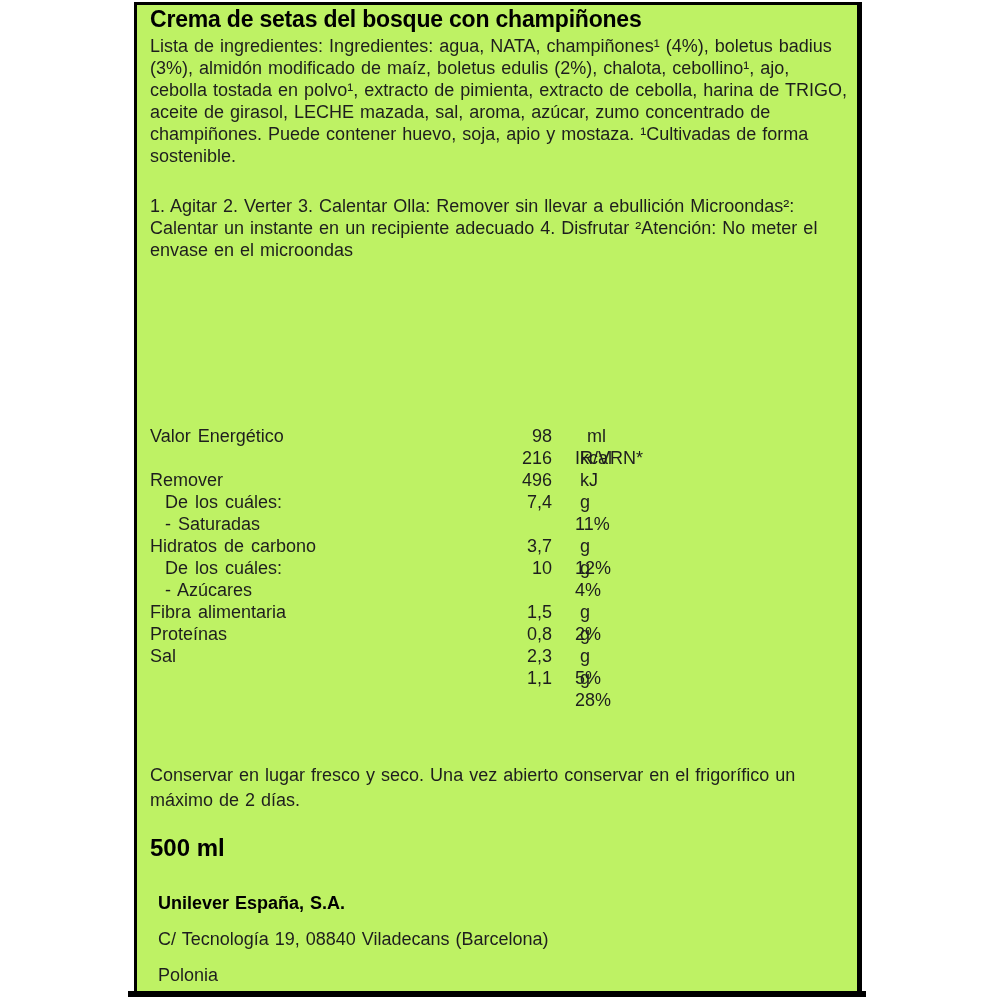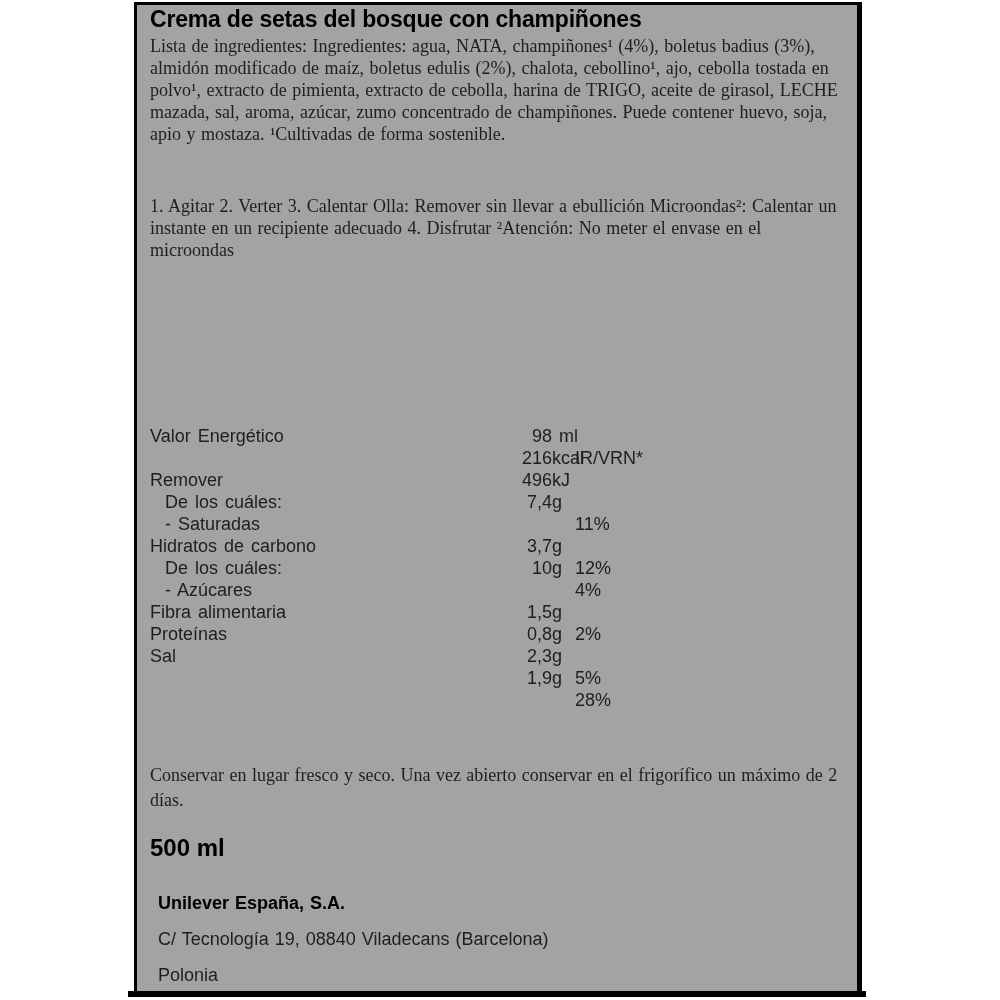--- a/index.html
+++ b/index.html
@@ -14,21 +14,21 @@
     font-family: "Liberation Sans", sans-serif;
     color: #1e1e1e;
     -webkit-font-smoothing: antialiased;
   }
   .label-frame {
     position: absolute;
     left: 134px;
     top: 2px;
     width: 720px;
     height: 986px;
-    background: #a3a3a3;
+    background: #bef264;
     border-top: 3px solid #000;
     border-left: 3px solid #000;
     border-right: 5px solid #000;
     border-bottom: 0;
     box-sizing: content-box;
   }
   .bottom-bar {
     position: absolute;
     left: 128px;
     top: 991px;
@@ -45,21 +45,20 @@
     font-weight: bold;
     color: #000;
     white-space: nowrap;
     letter-spacing: -0.2px;
   }
   .body-text {
     font-size: 18px;
     line-height: 22px;
     word-spacing: 1px;
     color: #1e1e1e;
-    font-family: Liberation Serif, serif;
   }
   .ingredients {
     left: 13px;
     top: 30px;
     width: 700px;
   }
   .instructions {
     left: 13px;
     top: 190px;
     width: 700px;
@@ -75,21 +74,21 @@
   .nt-row {
     position: relative;
     height: 22px;
     line-height: 22px;
     white-space: pre;
   }
   .nt-label { position: absolute; left: 0; }
   .nt-label.ind { left: 15px; }
   .nt-amt { position: absolute; left: 352px; }
   .nt-num { display: inline-block; width: 50px; text-align: right; }
-  .nt-unit { display: inline; }
+  .nt-unit { display: inline; padding-left: 28px; }
   .nt-pct {
     position: absolute;
     left: 425px;
     width: 82px;
   }
   .storage {
     left: 13px;
     top: 758px;
     width: 700px;
     line-height: 25px;
@@ -190,21 +189,21 @@
   </div>
 
   <div class="nt-row">
     <span class="nt-label">Proteínas</span>
     <span class="nt-amt"><span class="nt-num">2,3</span><span class="nt-unit">g</span></span>
     <span class="nt-pct">5%</span>
   </div>
 
   <div class="nt-row">
     <span class="nt-label">Sal</span>
-    <span class="nt-amt"><span class="nt-num">1,9</span><span class="nt-unit">g</span></span>
+    <span class="nt-amt"><span class="nt-num">1,1</span><span class="nt-unit">g</span></span>
     <span class="nt-pct">28%</span>
   </div>
 </div>
 
   <p class="storage body-text">Conservar en lugar fresco y seco. Una vez abierto conservar en el frigorífico un máximo de 2 días.</p>
 
   <p class="volume">500 ml</p>
 
   <div class="manufacturer">
     <p class="mfr-name">Unilever España, S.A.</p>

